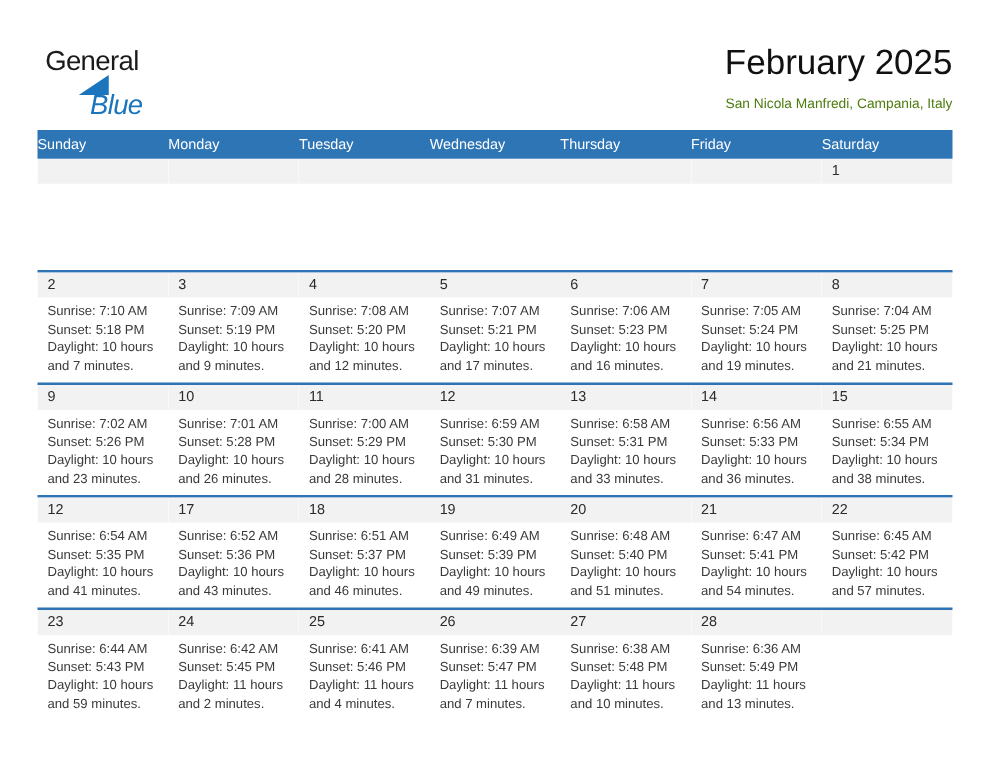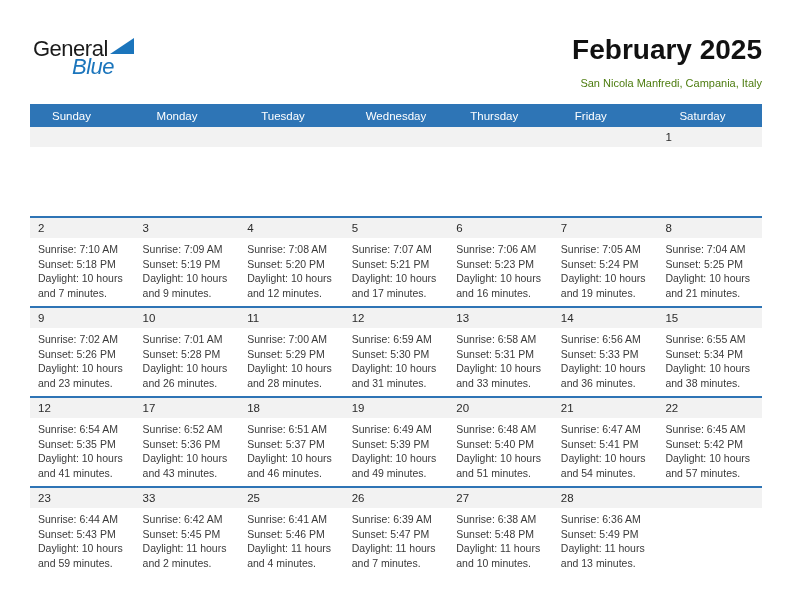--- a/index.html
+++ b/index.html
@@ -9,38 +9,38 @@
     --logo-blue:#1B75BC;
   }
   *{box-sizing:border-box;margin:0;padding:0;}
   html,body{background:#ffffff;}
   body{
     width:792px;height:612px;position:relative;overflow:hidden;
     font-family:"Liberation Sans","DejaVu Sans",sans-serif;
   }
   
   .logo{position:absolute;left:33px;top:38px;line-height:1;}
-  .logo-row1{display:flex;align-items:flex-start;}
+  .logo-row1{display:flex;align-items:center;flex-direction:column;}
   .logo-general{font-size:22px;color:#1a1a1a;letter-spacing:-0.5px;}
   .logo-triangle{
     width:0;height:0;display:inline-block;margin-left:2px;margin-bottom:1px;
     border-bottom:16px solid var(--logo-blue);
     border-left:24px solid transparent;
   }
   .logo-blue-word{font-size:22px;color:var(--logo-blue);letter-spacing:-0.5px;margin-left:39px;margin-top:-4px;font-style:italic;}
   .title-block{position:absolute;right:30px;top:34px;text-align:right;}
-  .month-title{font-size:28px;color:#111;font-weight:700;}
+  .month-title{font-size:28px;color:#111;font-weight:400;}
   .location-subtitle{font-size:11px;color:#4d7c0f;margin-top:11px;}
   
   .calendar{position:absolute;left:30px;top:104px;width:732px;}
   .weekday-row{
     display:grid;grid-template-columns:repeat(7,1fr);
     background:var(--header-blue);height:23px;align-items:center;
   }
-  .weekday-cell{color:#fff;font-size:11.5px;padding-left:22px;}
+  .weekday-cell{color:#fff;font-size:11.5px;padding-left:0;}
   .week{
     display:grid;grid-template-columns:repeat(7,1fr);
     height:90px;border-top:2px solid var(--border-blue);
   }
   .week.first{border-top:none;height:89px;}
   .cell{overflow:hidden;}
   .num{
     height:20px;background:var(--band-gray);
     font-size:11.5px;color:#2b2b2b;padding:4px 0 0 8px;
   }
@@ -275,21 +275,21 @@
       <div class="week">
         <div class="cell">
           <div class="num">23</div>
           <div class="info">
             <div>Sunrise: 6:44 AM</div>
             <div>Sunset: 5:43 PM</div>
             <div>Daylight: 10 hours and 59 minutes.</div>
           </div>
         </div>
         <div class="cell">
-          <div class="num">33</div>
+          <div class="num">24</div>
           <div class="info">
             <div>Sunrise: 6:42 AM</div>
             <div>Sunset: 5:45 PM</div>
             <div>Daylight: 11 hours and 2 minutes.</div>
           </div>
         </div>
         <div class="cell">
           <div class="num">25</div>
           <div class="info">
             <div>Sunrise: 6:41 AM</div>

